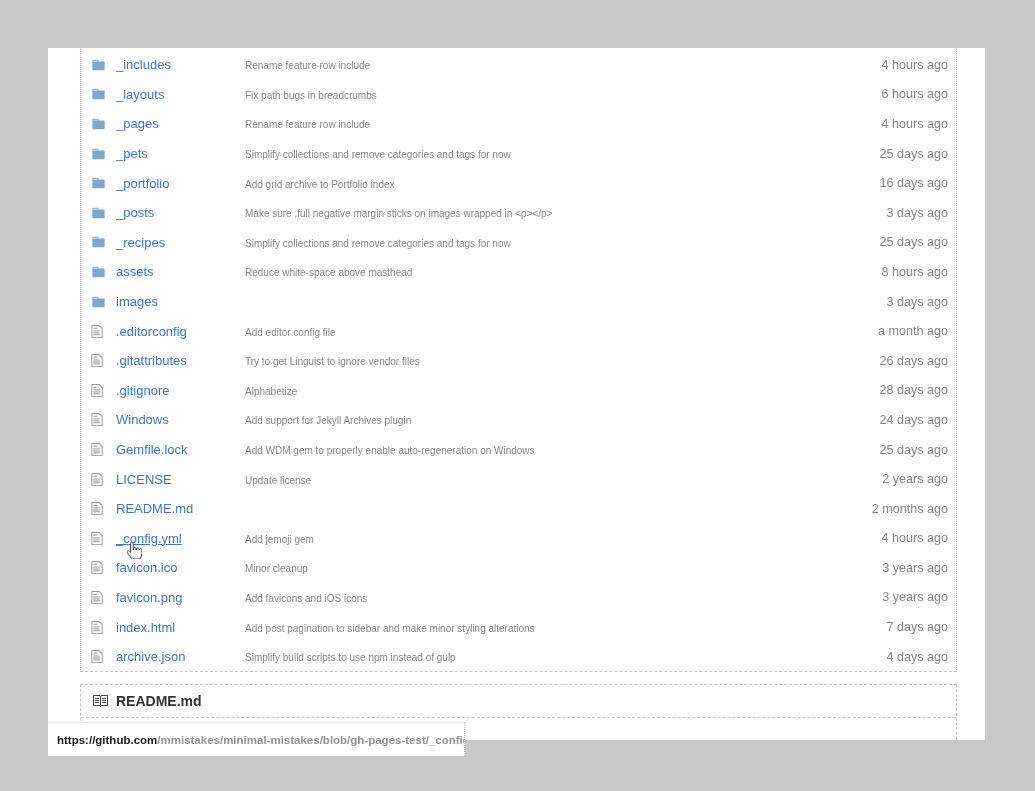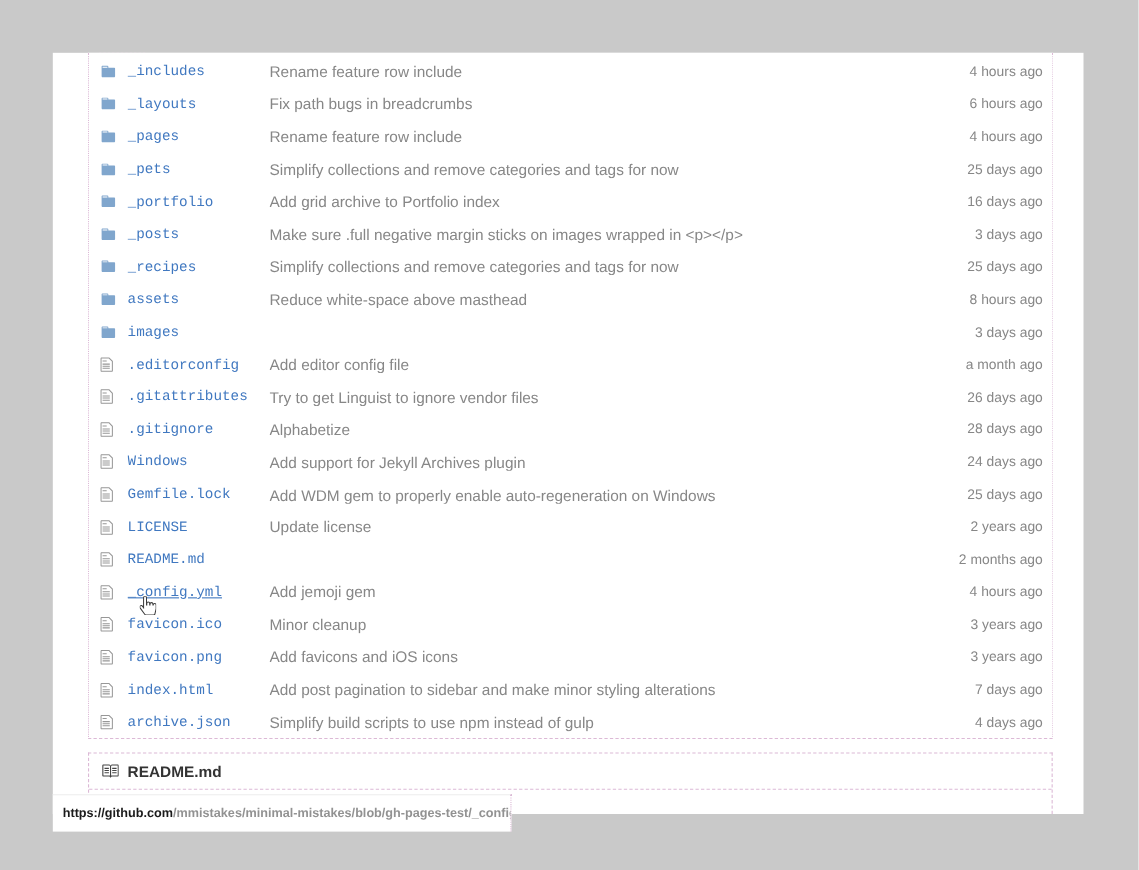--- a/index.html
+++ b/index.html
@@ -40,26 +40,26 @@
     display:flex;align-items:center;height:29.6px;
     font-size:13px;
   }
   .cell-icon{
     flex:0 0 16px;margin-left:10px;
     display:flex;align-items:center;justify-content:flex-start;
   }
   .cell-icon.folder{color:var(--folder);}
   .cell-icon.file{color:var(--file-ico);}
   .cell-name{
-    flex:0 0 129px;margin-left:9px;overflow:hidden;white-space:nowrap;font-family:Liberation Mono, monospace;
+    flex:0 0 129px;margin-left:9px;overflow:hidden;white-space:nowrap;
   }
   a.name-link{color:var(--link);text-decoration:none;cursor:pointer;}
   .row.hovered a.name-link{text-decoration:underline;}
   .cell-msg{flex:1 1 auto;overflow:hidden;white-space:nowrap;}
-  a.msg-link{color:var(--muted);text-decoration:none;cursor:pointer;font-size:14px;}
+  a.msg-link{color:var(--muted);text-decoration:none;cursor:pointer;font-size:10px;}
   .cell-age{
     margin-left:auto;flex:0 0 auto;padding-right:8px;
     color:var(--muted);font-size:12.6px;text-align:center;
   }
   .readme-box{
     position:absolute;left:32px;top:636px;width:877px;height:56px;
     border:1px dashed var(--border-pink);
     border-bottom:none;
     background:var(--page-bg);
   }

